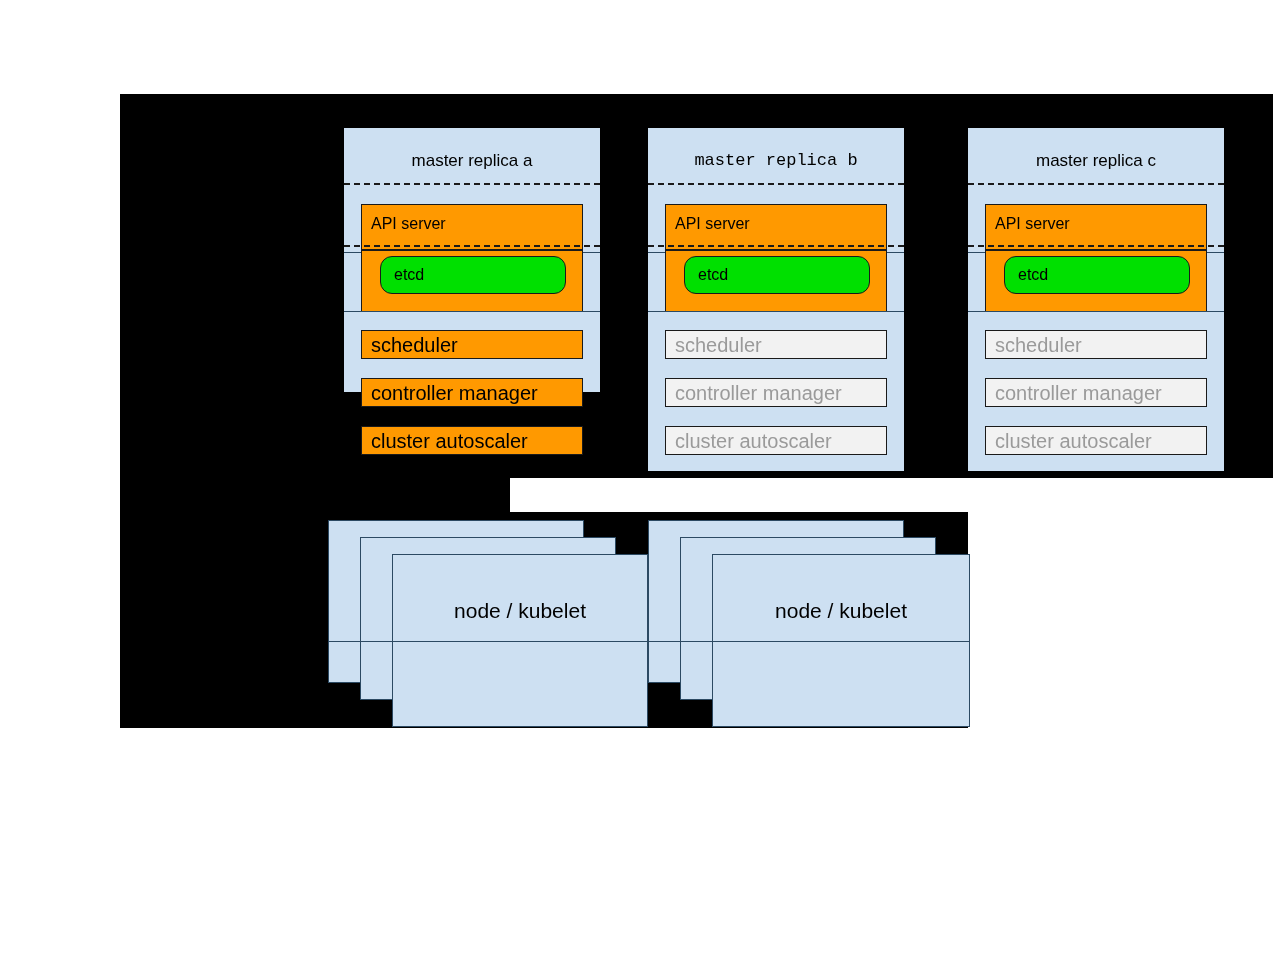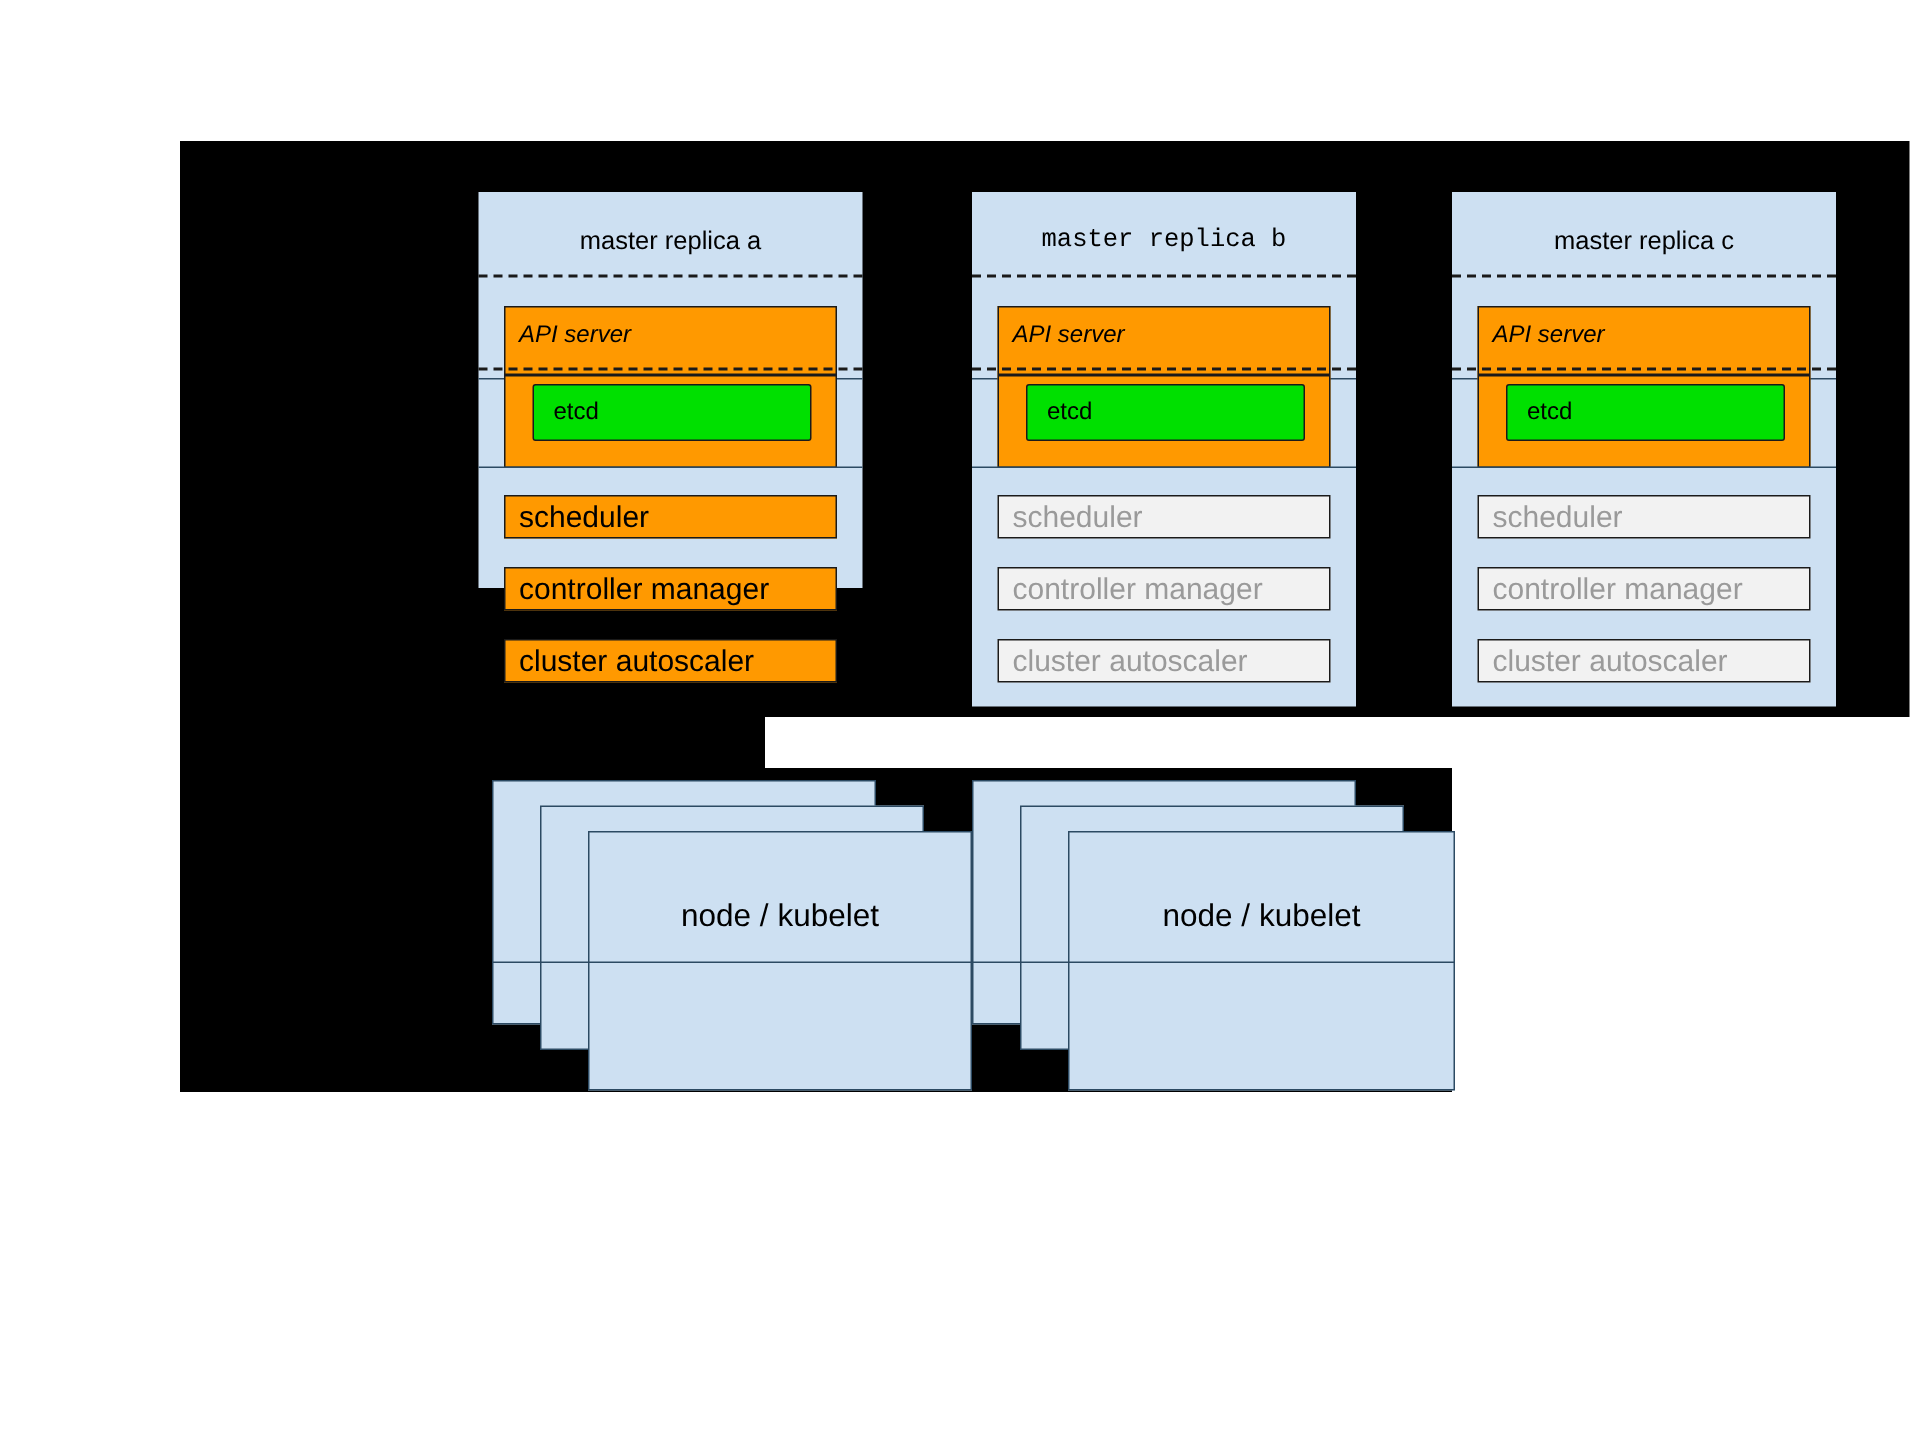--- a/index.html
+++ b/index.html
@@ -82,34 +82,33 @@
   .apiserver {
     position: absolute;
     box-sizing: border-box;
     background: #ff9900;
     border: 1px solid #1a1a1a;
     font-size: 16px;
     color: #000;
     padding-left: 9px;
     padding-top: 11px;
     line-height: 1;
-    font-style: italic;
   }
   .etcd-band {
     position: absolute;
     box-sizing: border-box;
     background: #ff9900;
     border: 1px solid #1a1a1a;
   }
   .etcd {
     position: absolute;
     box-sizing: border-box;
     background: #00e000;
     border: 1px solid #1a1a1a;
-    border-radius: 2px;
+    border-radius: 12px;
     font-size: 16px;
     color: #000;
     display: flex;
     align-items: center;
     padding-left: 13px;
     line-height: 1;
   }
 
   
   .node-card {
@@ -136,21 +135,21 @@
 </style>
 </head>
 <body>
 
 <div id="canvas">
 
   <div class="backdrop" style="left:120px; top:94px; width:1153px; height:384px;"></div>
   <div class="backdrop" style="left:120px; top:478px; width:390px; height:34px;"></div>
   <div class="backdrop" style="left:120px; top:512px; width:848px; height:216px;"></div>
 
-  <div class="replica" style="left:319px; top:128px; width:256px; height:264px;padding-left:32px;">
+  <div class="replica" style="left:344px; top:128px; width:256px; height:264px;padding-left:32px;">
 
     <div class="replica-title" style="top:24px;">master replica a</div>
 
     <div class="dash-line" style="top:55px;"></div>
 
     <div class="apiserver" style="left:17px; top:76px; width:222px; height:46px;">
       <span>API server</span>
     </div>
 
     <div class="dash-line" style="top:117px;"></div>

